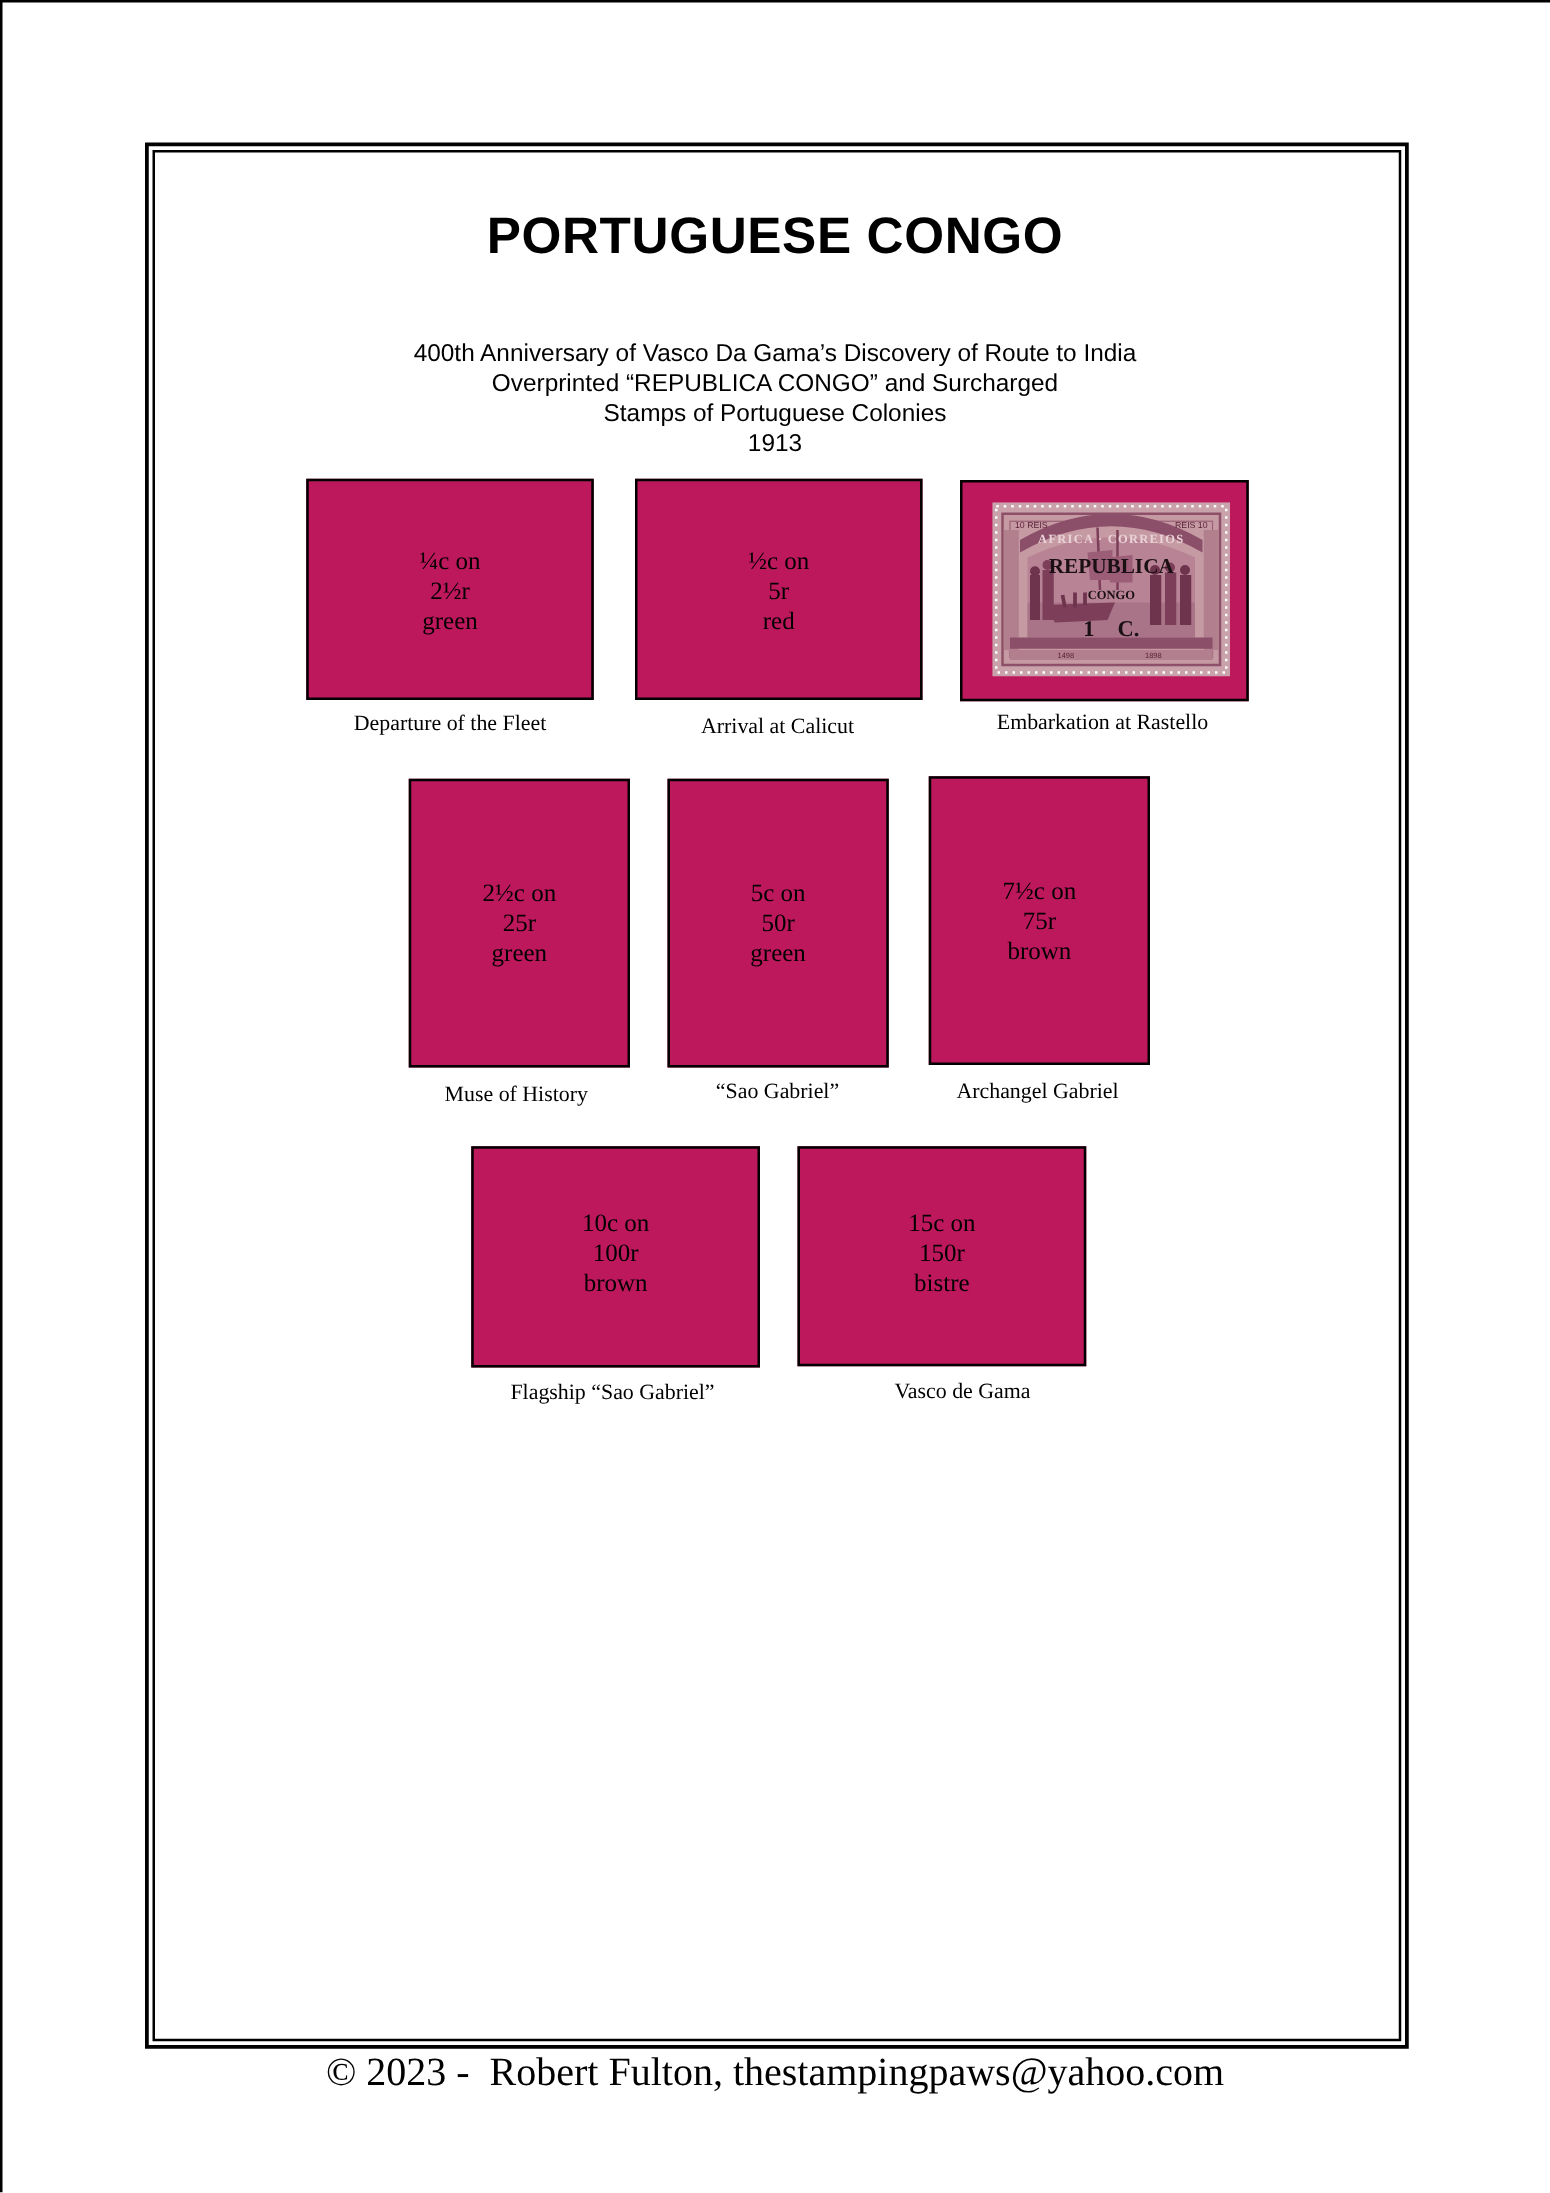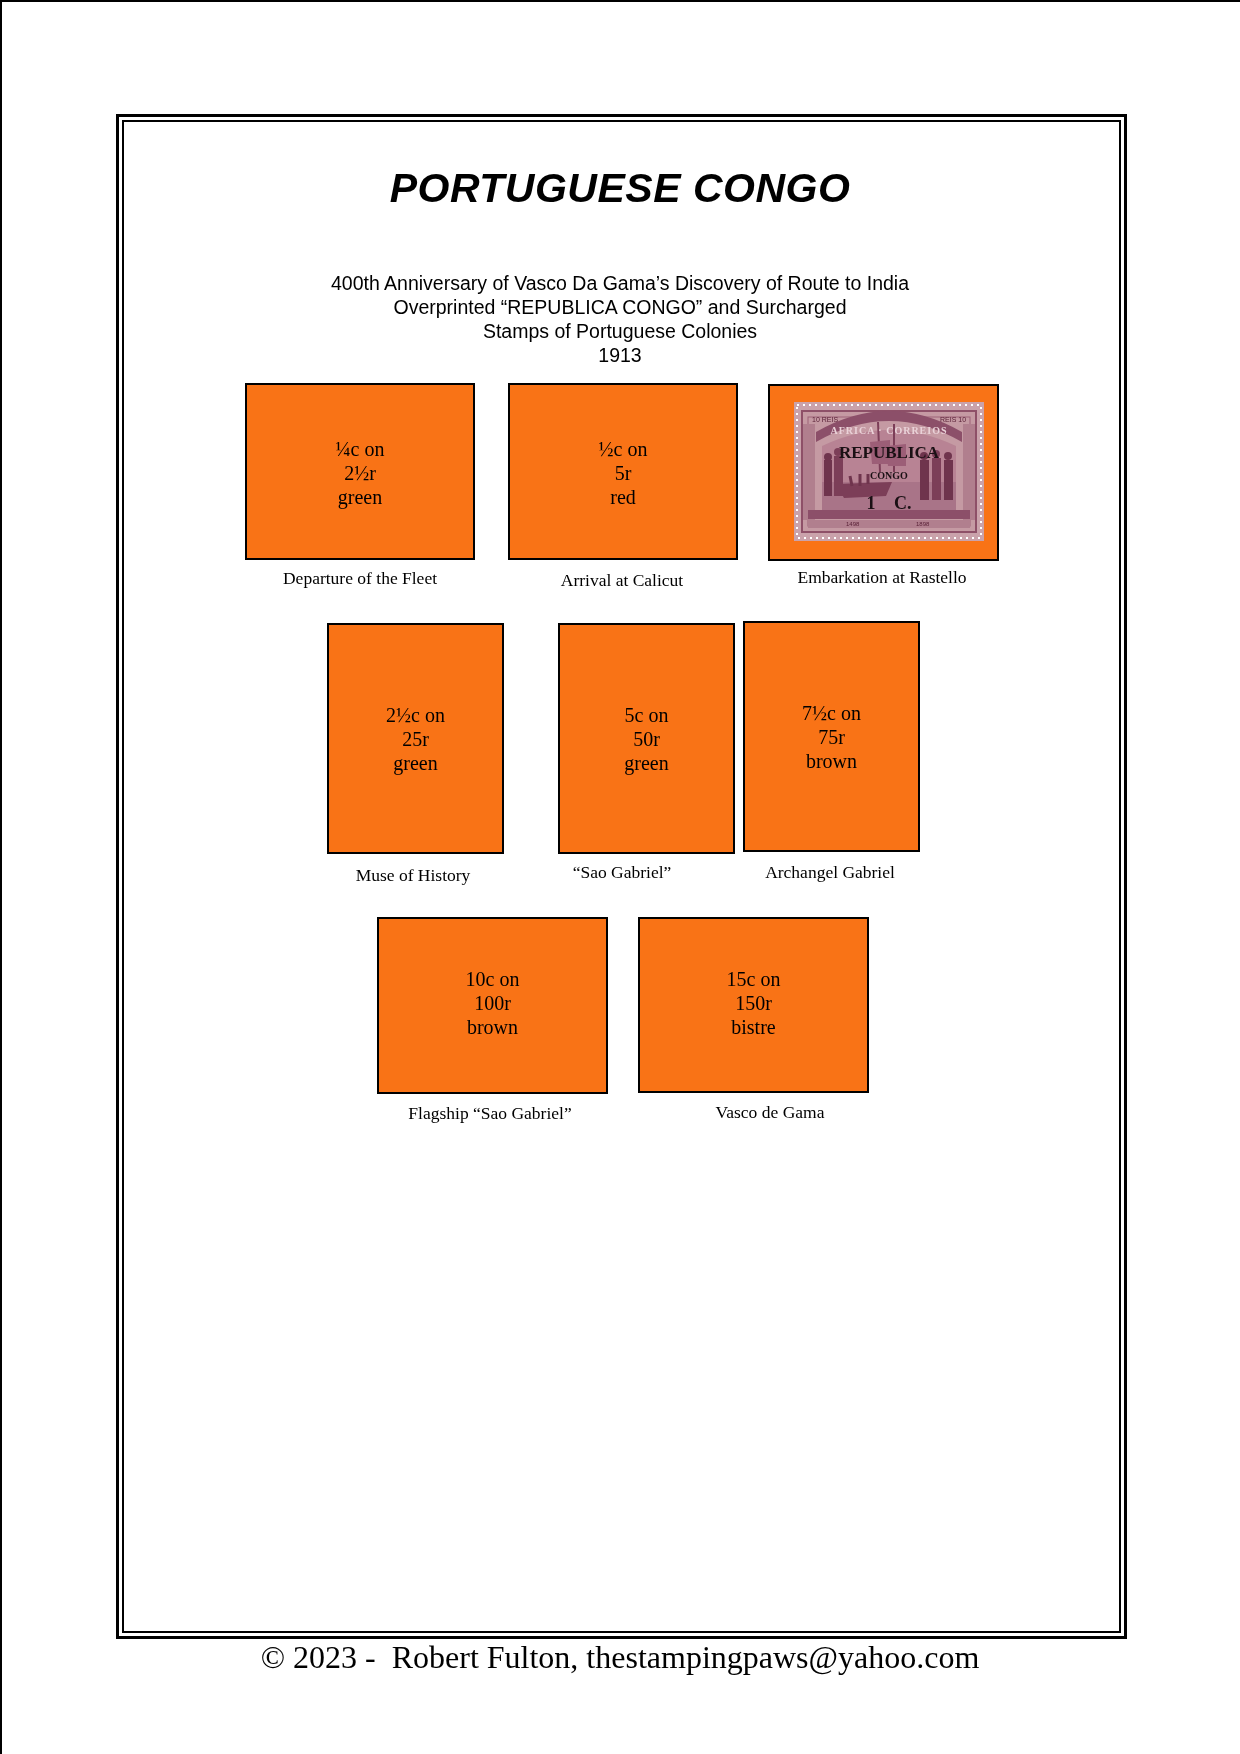--- a/index.html
+++ b/index.html
@@ -45,38 +45,37 @@
       position: absolute;
       left: 0;
       width: 1240px;
       top: 166px;
       text-align: center;
       font-family: "Liberation Sans", sans-serif;
       font-weight: bold;
       font-size: 41px;
       line-height: 44px;
       letter-spacing: 0.5px;
-      font-style: italic;
     }
     .subtitle {
       position: absolute;
       left: 0;
       width: 1240px;
       top: 271px;
       text-align: center;
       font-family: "Liberation Sans", sans-serif;
       font-size: 19.5px;
       line-height: 24px;
     }
     .subtitle div { white-space: nowrap; }
     .stamp-box {
       position: absolute;
       box-sizing: border-box;
       border: 2px solid #000;
-      background: #f97316;
+      background: #be185d;
     }
     .stamp-text {
       position: absolute;
       left: 0; right: 0;
       text-align: center;
       font-size: 20px;
       line-height: 24px;
     }
     .caption {
       position: absolute;
@@ -200,21 +199,21 @@
 
 <div class="stamp-box" style="left:327px; top:623px; width:177px; height:231px;">
   <div class="stamp-text" style="top:78px;">
     <div>2½c on</div>
     <div>25r</div>
     <div>green</div>
   </div>
 </div>
 <div class="caption" style="left:413px; top:864px;">Muse of History</div>
 
-<div class="stamp-box" style="left:534px; top:623px; width:177px; height:231px;margin-left:24px;">
+<div class="stamp-box" style="left:534px; top:623px; width:177px; height:231px;">
   <div class="stamp-text" style="top:78px;">
     <div>5c on</div>
     <div>50r</div>
     <div>green</div>
   </div>
 </div>
 <div class="caption" style="left:622px; top:861px;">“Sao Gabriel”</div>
 
 <div class="stamp-box" style="left:743px; top:621px; width:177px; height:231px;">
   <div class="stamp-text" style="top:78px;">

